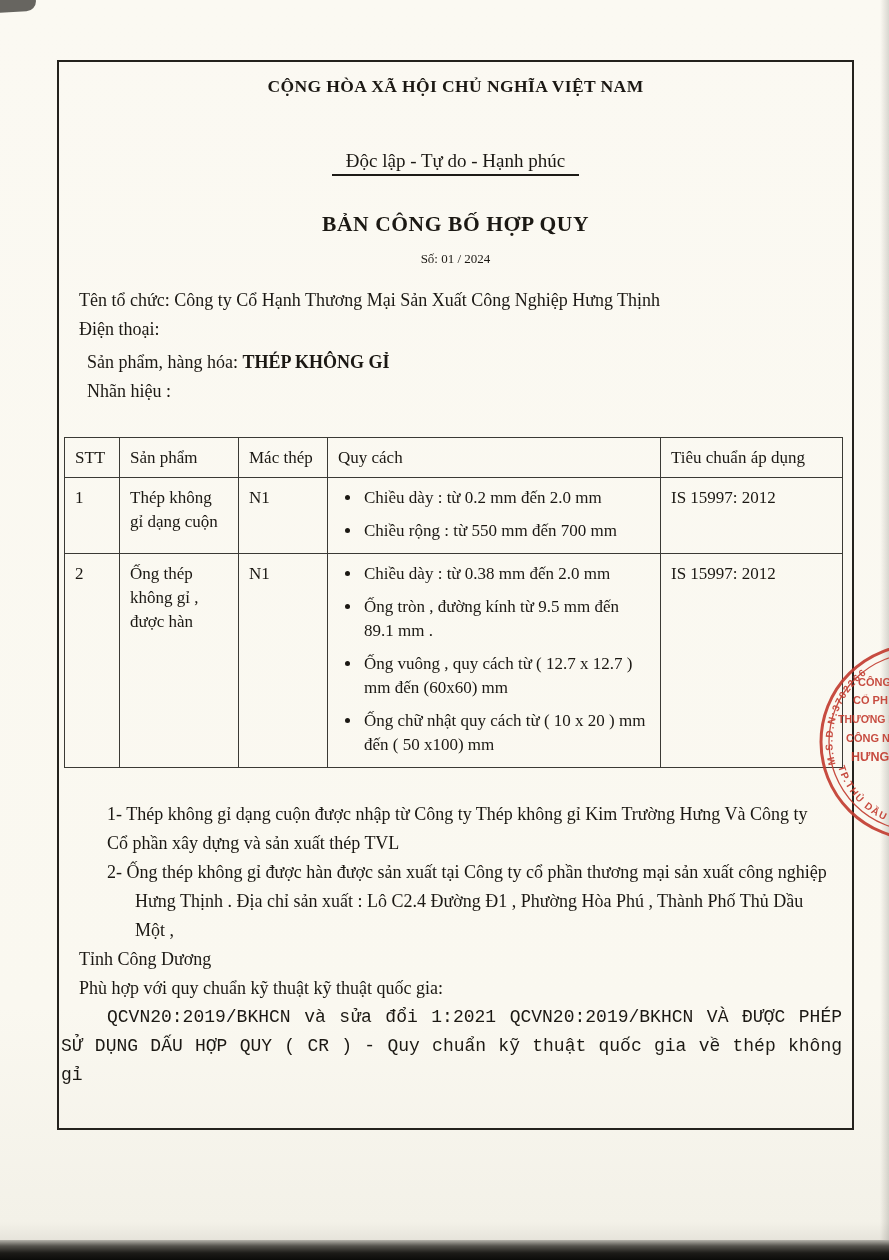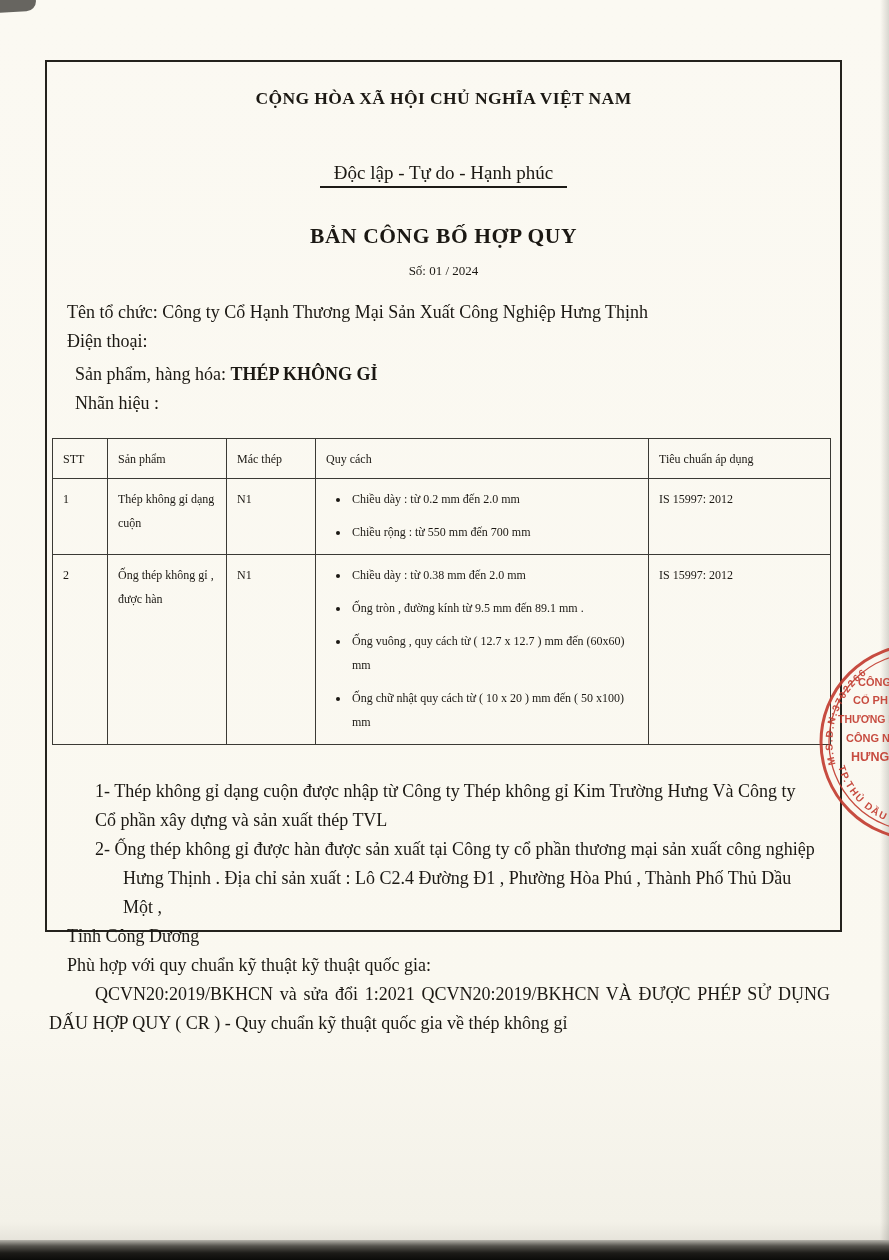--- a/index.html
+++ b/index.html
@@ -21,66 +21,66 @@
   .edge-right{
     position:absolute;top:0;right:0;width:9px;height:100%;
     background:linear-gradient(90deg,rgba(60,58,52,0) 0%,rgba(60,58,52,.18) 100%);
   }
   .scan-bottom{
     position:absolute;bottom:0;left:0;width:100%;height:20px;
     background:linear-gradient(180deg,#b4b2aa 0%,#55534d 30%,#1c1b18 65%,#0b0b09 100%);
   }
   
   .frame{
-    position:absolute;left:45px;top:60px;width:797px;height:872px;
+    position:absolute;left:57px;top:60px;width:797px;height:1070px;
     border:2px solid #24221d;box-sizing:border-box;
-    padding:26px 20px 0 20px;
+    padding:14px 20px 0 20px;
   }
   .country{
     text-align:center;font-weight:bold;font-size:17.5px;letter-spacing:.4px;
   }
   .motto-wrap{text-align:center;margin-top:5px;}
   .motto{
     display:inline-block;font-weight:normal;font-size:19px;
     padding:0 14px 2px 14px;border-bottom:2px solid #1d1b17;margin-top:48px;
   }
   .doc-title{
     text-align:center;font-weight:bold;font-size:21.5px;letter-spacing:.6px;margin-top:36px;
   }
   .doc-number{text-align:center;font-size:13px;margin-top:14px;}
   p.info{margin:0;font-size:18px;line-height:29px;}
   p.first-info{margin-top:19px;}
   p.indented{padding-left:8px;}
   p.gap-top{margin-top:4px;}
   
   table.spec{
     border-collapse:collapse;table-layout:fixed;
-    width:778px;margin-left:-15px;margin-top:20px;
-    font-size:12px;line-height:24px;color:#1b1813;
+    width:778px;margin-left:-15px;margin-top:31px;
+    font-size:17px;line-height:24px;color:#1b1813;
   }
   table.spec th,table.spec td{
     border:1px solid #3b3a35;box-sizing:border-box;
     padding:8px 10px;vertical-align:top;text-align:left;font-weight:normal;
   }
   table.spec th{vertical-align:middle;height:40px;padding-top:6px;padding-bottom:6px;}
   th.c-stt,td.c-stt{text-align:center;}
   td.c-sp{text-align:justify;padding-right:14px;}
   td.c-mt{padding-left:26px;}
   td.c-qc{padding-left:14px;}
   td.c-qc ul{margin:0;padding:0 0 0 24px;list-style:disc;}
   td.c-qc li{margin:0 0 9px 0;padding-left:2px;}
   td.c-qc li:last-child{margin-bottom:2px;}
   
   .notes{margin-top:32px;font-size:18px;line-height:29px;}
   p.note{margin:0;}
   p.note-flat{padding-left:28px;}
   p.note-hang{padding-left:56px;text-indent:-28px;}
   p.plain{margin:0;}
   p.reg{
-    margin:0 -10px 0 -18px;text-align:justify;text-indent:46px;
+    margin:0 -10px 0 -18px;text-align:justify;text-indent:46px;font-family:Liberation Mono, monospace;
   }
   
   .stamp{position:absolute;left:798px;top:622px;opacity:.9;z-index:5;}
   .stamp text{font-family:"Liberation Sans","DejaVu Sans",sans-serif;font-weight:bold;}
 </style>
 </head>
 <body>
 
 <div class="page">
 

